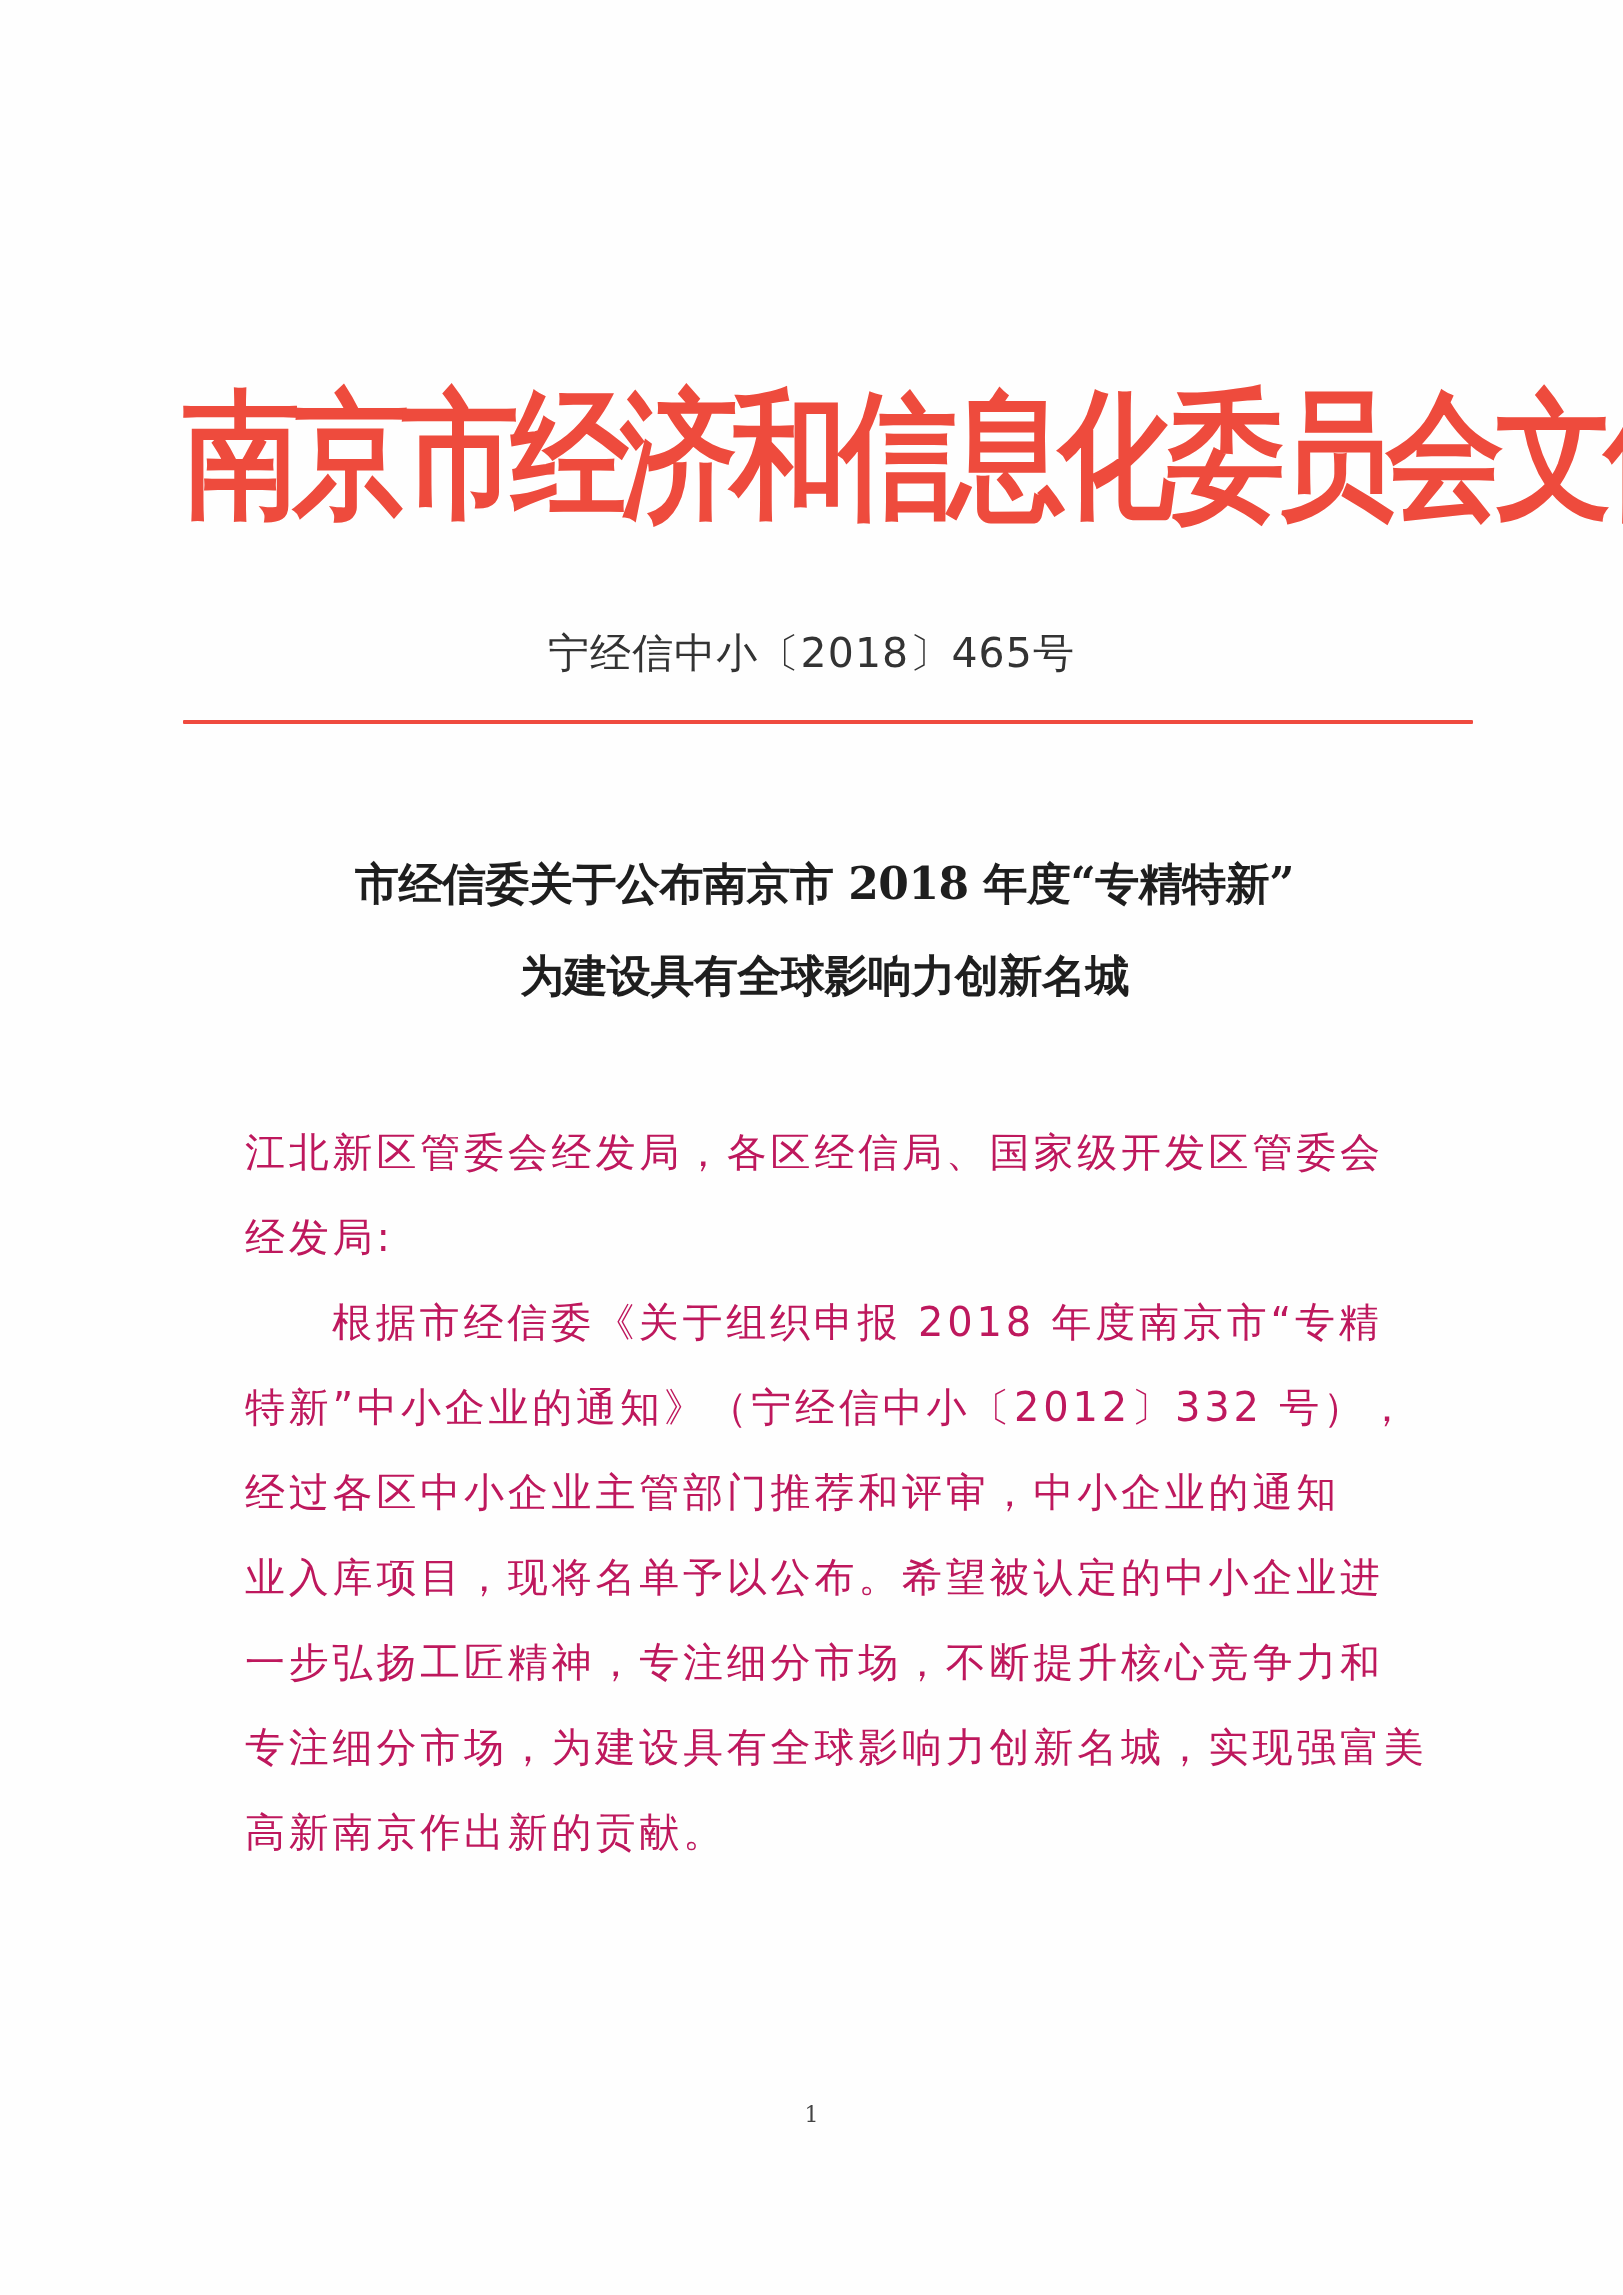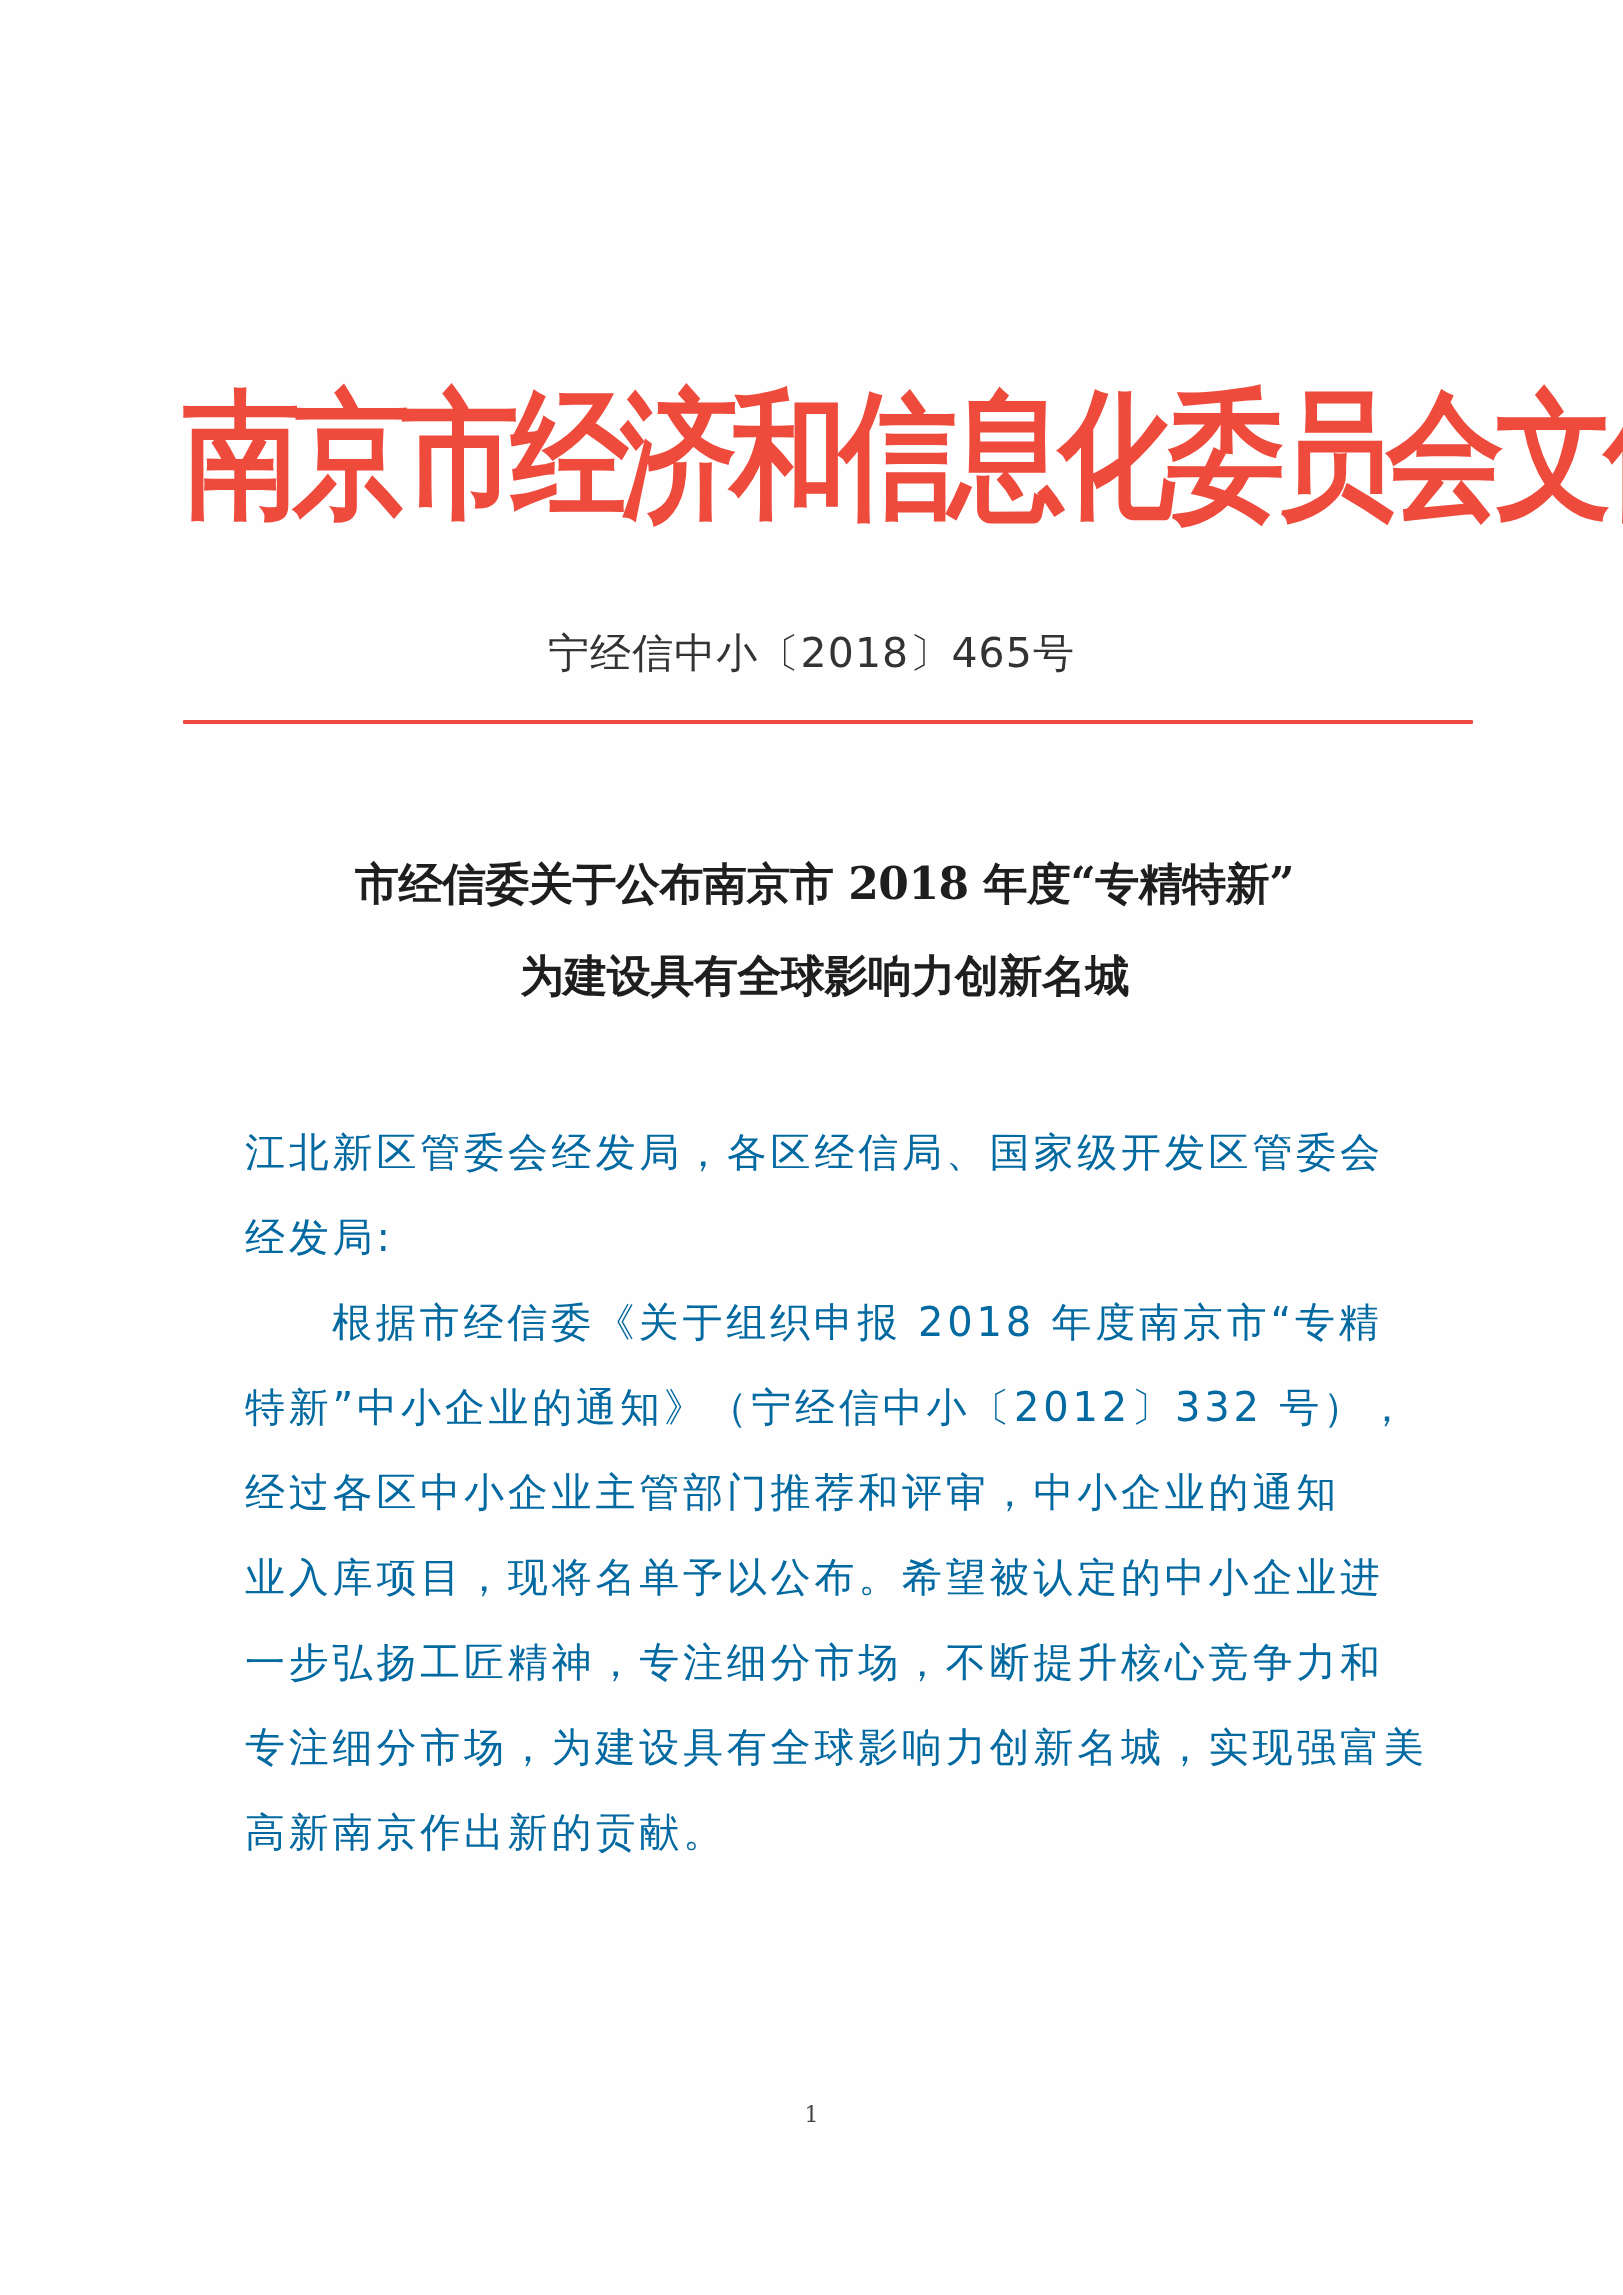--- a/index.html
+++ b/index.html
@@ -18,21 +18,21 @@
   .redline { position: absolute; left: 183px; top: 720px; width: 1290px; height: 4.4px;
              background: #ef4a3f; border-radius: 1.1px; }
 
   .title { position: absolute; left: 0; width: 1623px; text-align: center;
            font-family: "DejaVu Serif", serif; font-weight: bold; color: #1e1e1e;
            font-size: 44px; line-height: 60px; letter-spacing: -0.5px; padding-left: 13px; }
   .title.l1 { top: 854px; }
   .title.l2 { top: 946px; }
 
   .body { position: absolute; left: 245px; width: 1134px; top: 1110px;
-          font-size: 40px; line-height: 85px; color: #0369a1; letter-spacing: 3.8px; }
+          font-size: 40px; line-height: 85px; color: #be185d; letter-spacing: 3.8px; }
   .body .line { display: block; white-space: nowrap; height: 85px; }
   .body .indent { padding-left: 87px; }
 
   .pagenum { position: absolute; left: 0; width: 1623px; top: 2102px; text-align: center;
              font-family: "DejaVu Serif", serif; font-size: 22px; color: #444; }
 </style>
 </head>
 <body>
 
 <div class="page">

